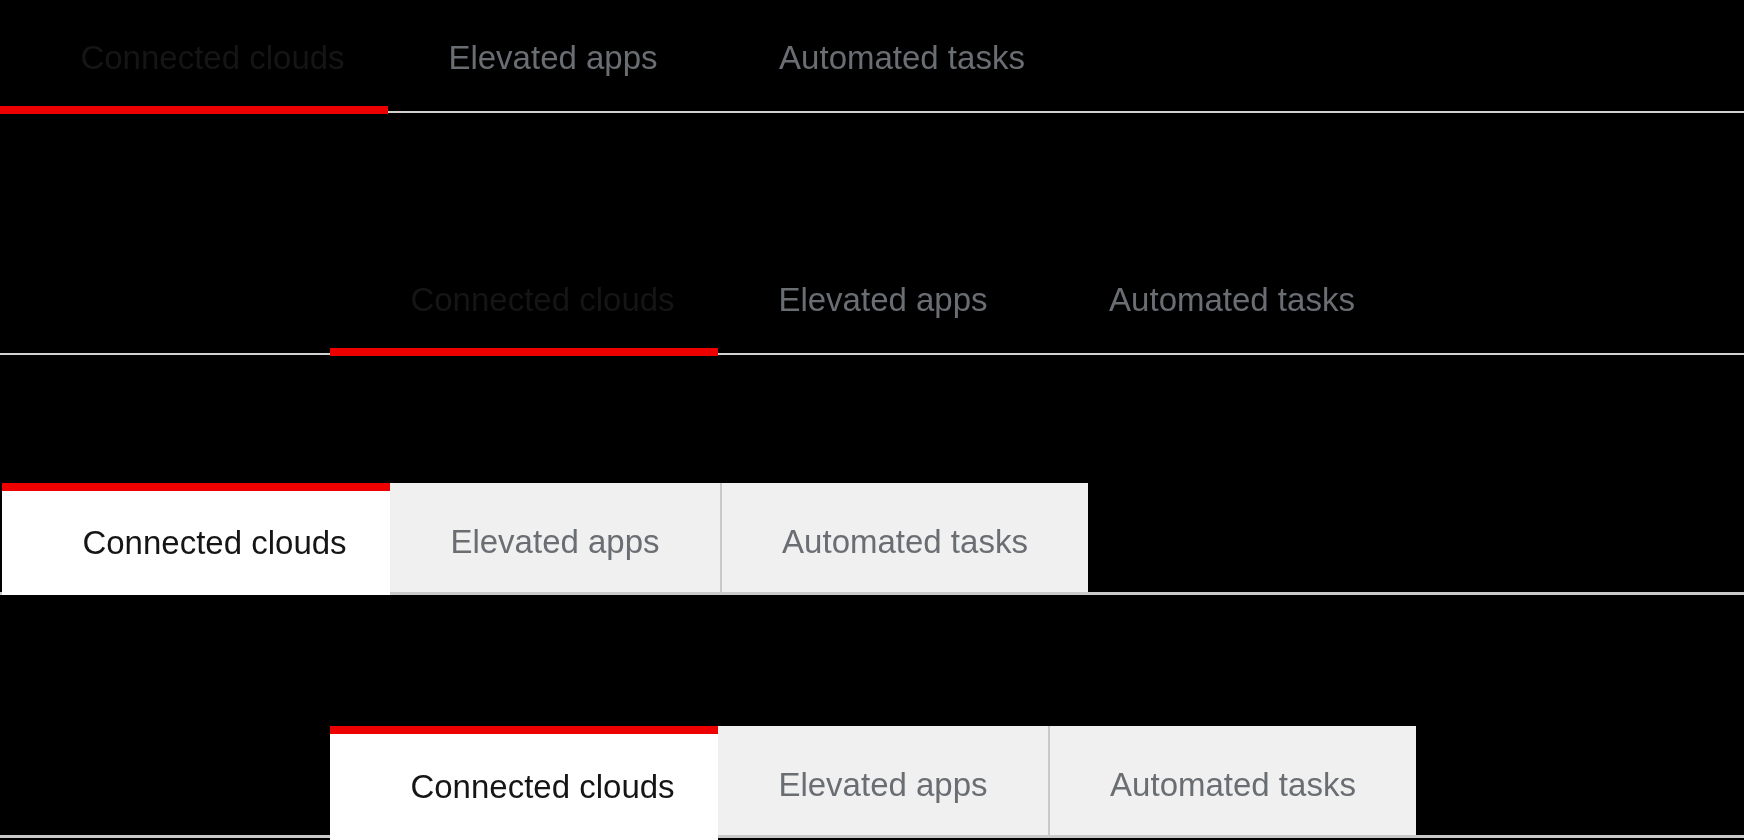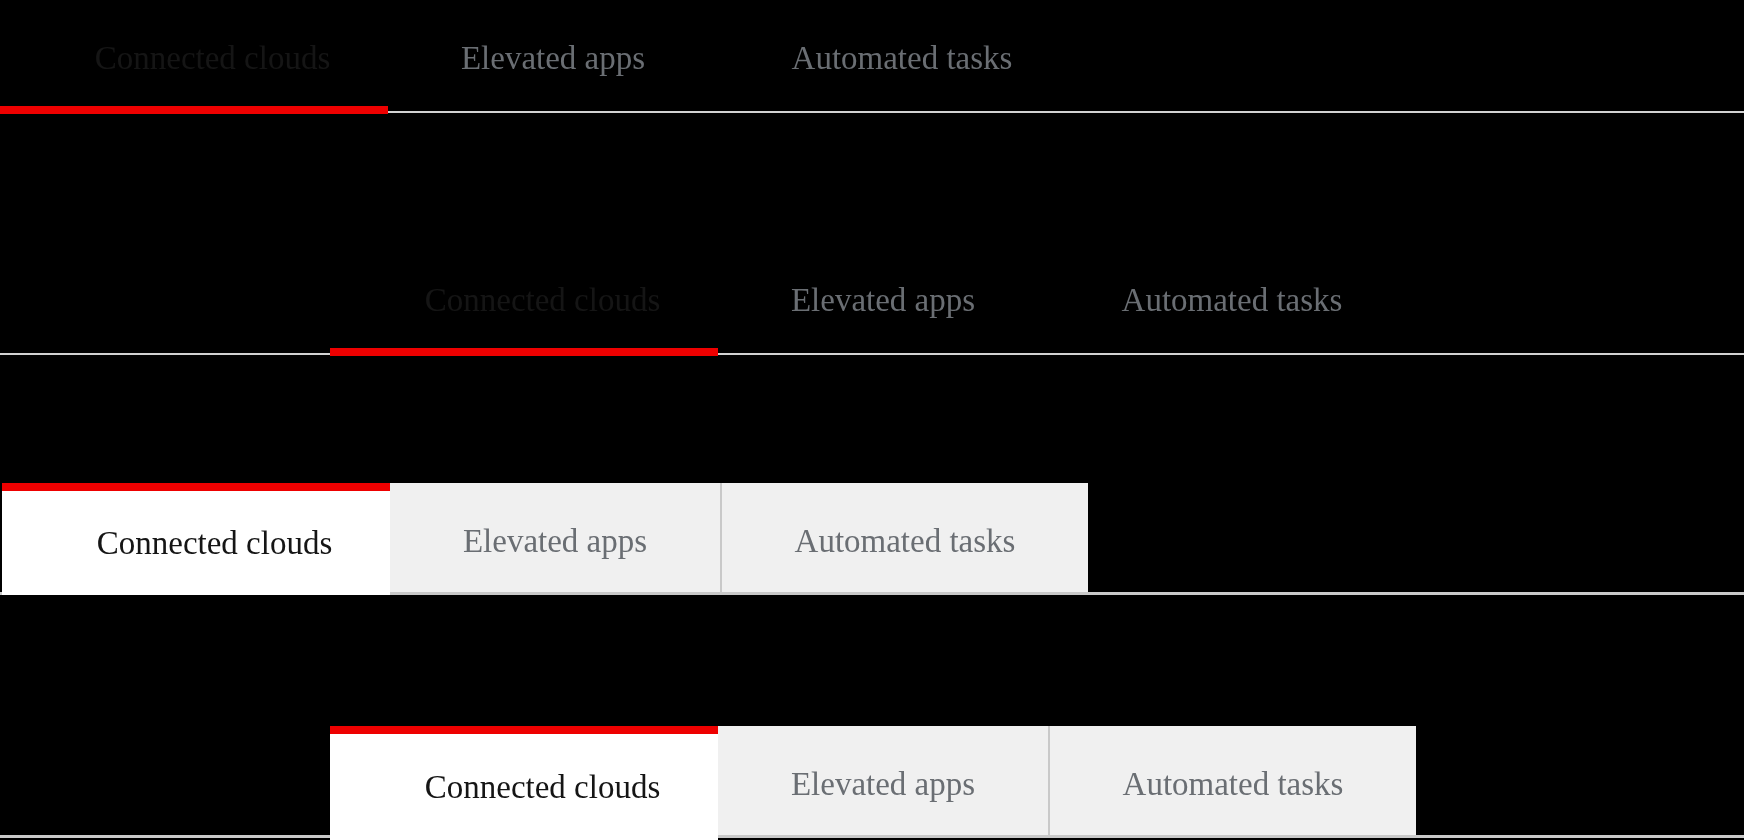--- a/index.html
+++ b/index.html
@@ -1,18 +1,18 @@
 <!DOCTYPE html>
 <html><head>
 <meta charset="utf-8">
 <style>
   html,body{margin:0;padding:0;background:#000;}
   .canvas{
     position:relative;width:1744px;height:840px;background:#000000;
-    overflow:hidden;font-family:Liberation Serif, serif;
+    overflow:hidden;font-family:Liberation Sans, sans-serif;
     -webkit-font-smoothing:antialiased;
   }
   .example{position:absolute;left:0;width:1744px;}
 
   
   .ex-underline{height:114px;}
   .ex-underline .rule{position:absolute;left:0;right:0;top:111px;height:2px;background:#d2d2d2;}
   .ex-underline .tabs{position:absolute;top:0;display:flex;height:106px;}
   .ex-underline .tab{
     display:flex;align-items:center;justify-content:center;

